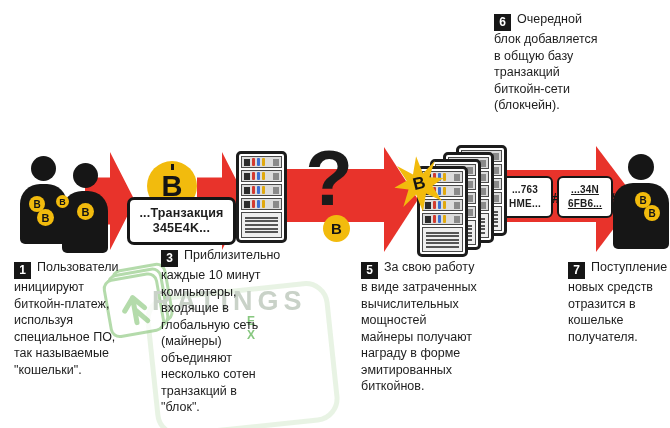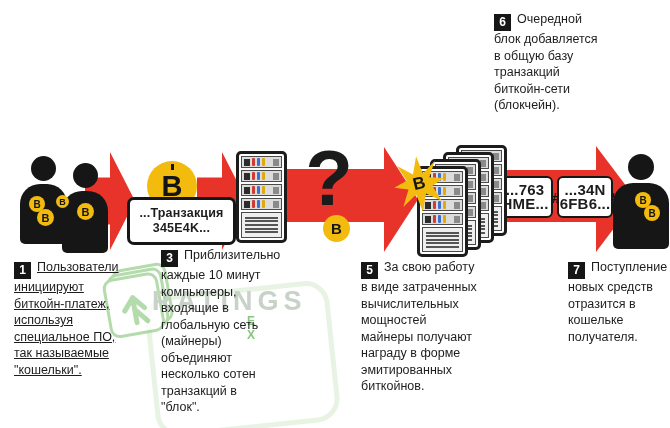--- a/index.html
+++ b/index.html
@@ -24,21 +24,21 @@
   .coin{position:absolute;background:var(--yellow,#f2bb0d);border-radius:50%;display:flex;
         align-items:center;justify-content:center;font-weight:800;color:#141414;z-index:7;}
   .coin.big{z-index:2;}
   .bars-lg::before,.bars-lg::after{content:"";position:absolute;left:48%;width:3px;height:6px;
         background:#141414;}
   .bars-lg::before{top:3px;} .bars-lg::after{bottom:3px;}
   
   .wbox{position:absolute;background:#fff;border:3px solid #161616;border-radius:7px;z-index:3;
         display:flex;flex-direction:column;align-items:center;justify-content:center;
         font-weight:bold;font-size:12.5px;line-height:15px;letter-spacing:.2px;}
-  .wbox.small{font-size:15px;line-height:14px;border-width:2.5px;border-radius:6px;}
+  .wbox.small{font-size:10px;line-height:14px;border-width:2.5px;border-radius:6px;}
   .hash-sep{position:absolute;font-weight:800;font-size:15px;color:#141414;z-index:3;}
   
   .qmark{position:absolute;font-size:78px;font-weight:900;color:#1b1b1b;z-index:2;
          line-height:1;text-align:center;}
   
   .star{position:absolute;background:var(--yellow,#f2bb0d);z-index:8;display:flex;align-items:center;
         justify-content:center;transform:rotate(-6deg);
         clip-path:polygon(50% 0%,60% 32%,86% 12%,72% 40%,100% 44%,76% 56%,92% 84%,62% 68%,52% 100%,42% 68%,14% 88%,28% 58%,0% 52%,26% 42%,10% 14%,40% 32%);}
   .star-b{font-weight:800;font-size:17px;color:#141414;transform:rotate(-8deg);}
   
@@ -305,42 +305,42 @@
     </div>
   <div class="star" style="left:394px;top:156px;width:50px;height:56px;">
     <span class="star-b">B</span>
   </div>
 
   <div class="wbox small" style="left:497px;top:176px;width:52px;height:38px;">
     <span>...763</span>
     <span>HME...</span>
   </div>
   <span class="hash-sep" style="left:552px;top:189px;">#</span>
-  <div class="wbox small" style="left:557px;top:176px;width:52px;height:38px;">
+  <div class="wbox small" style="left:557px;top:176px;width:52px;height:38px;text-decoration:underline;">
     <span>...34N</span>
     <span>6FB6...</span>
   </div>
   <span class="hash-sep" style="left:607px;top:189px;z-index:2;">#</span>
 
   <div class="person" style="left:613px;top:154px;width:56px;height:96px;">
     <span class="head" style="left:15px;top:0;width:26px;height:26px;"></span>
     <span class="bod" style="left:0;top:29px;width:56px;height:66px;"></span>
   </div>
   <span class="coin" style="left:635px;top:192px;width:16px;height:16px;font-size:10px;">B</span>
   <span class="coin" style="left:644px;top:205px;width:16px;height:16px;font-size:10px;">B</span>
 
   <div class="step" style="left:494px;top:11px;">
     <span class="badge">6</span><span class="txt">Очередной
 блок добавляется
 в общую базу
 транзакций
 биткойн-сети
 (блокчейн).</span>
   </div>
-  <div class="step" style="left:14px;top:259px;text-decoration:underline;">
+  <div class="step" style="left:14px;top:259px;">
     <span class="badge">1</span><span class="txt">Пользователи
 инициируют
 биткойн-платеж,
 используя
 специальное ПО,
 так называемые
 "кошельки".</span>
   </div>
   <div class="step" style="left:161px;top:247px;">
     <span class="badge">3</span><span class="txt">Приблизительно

